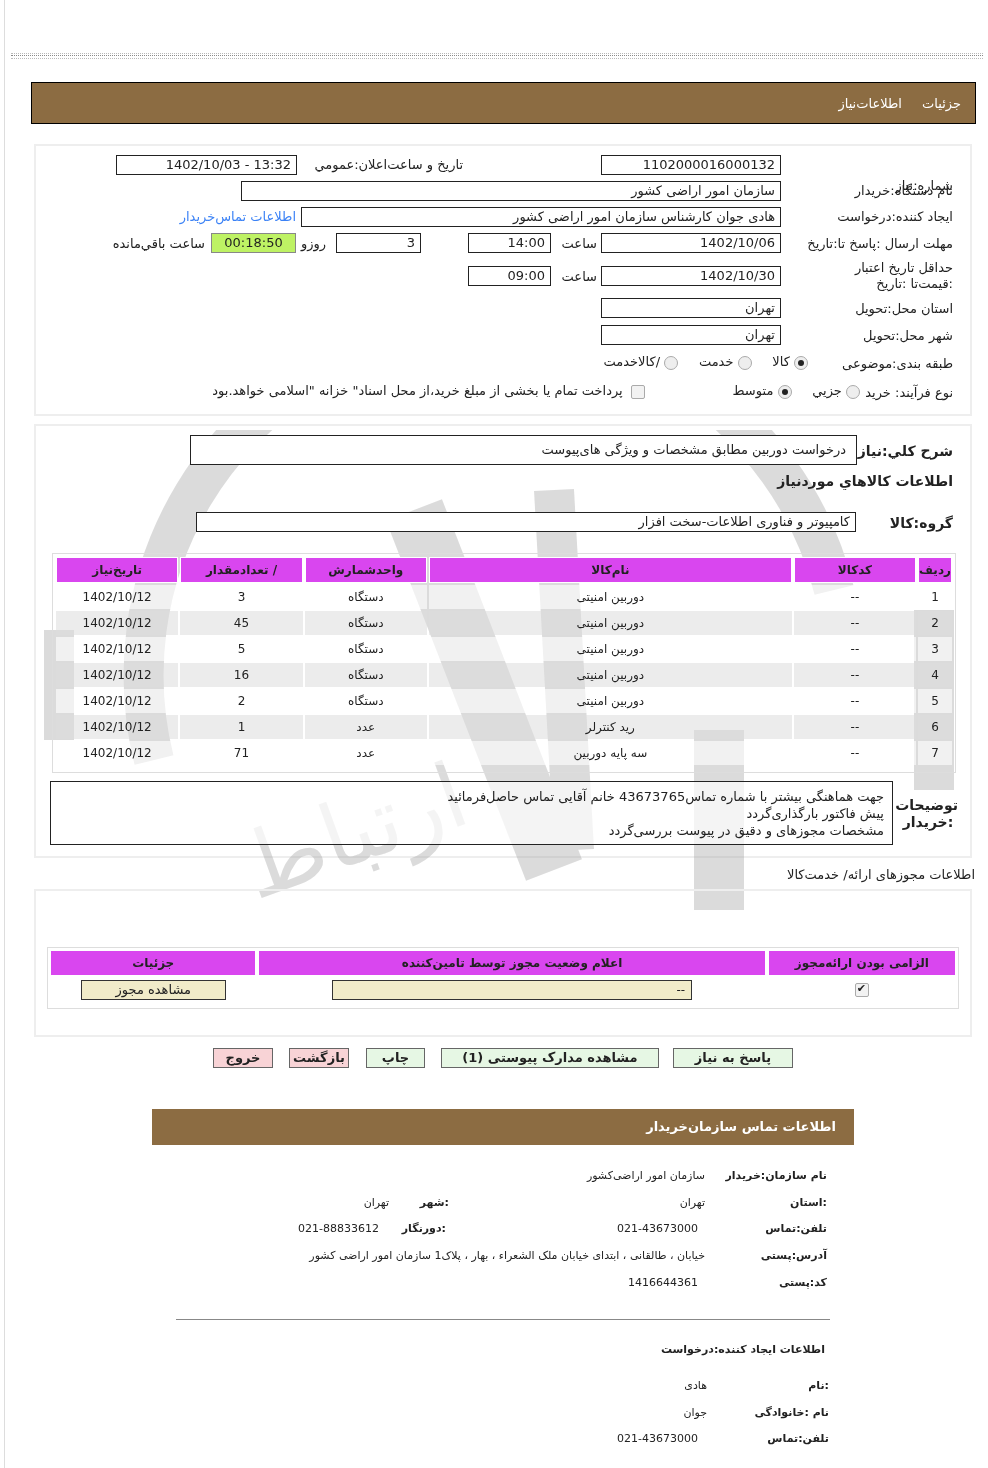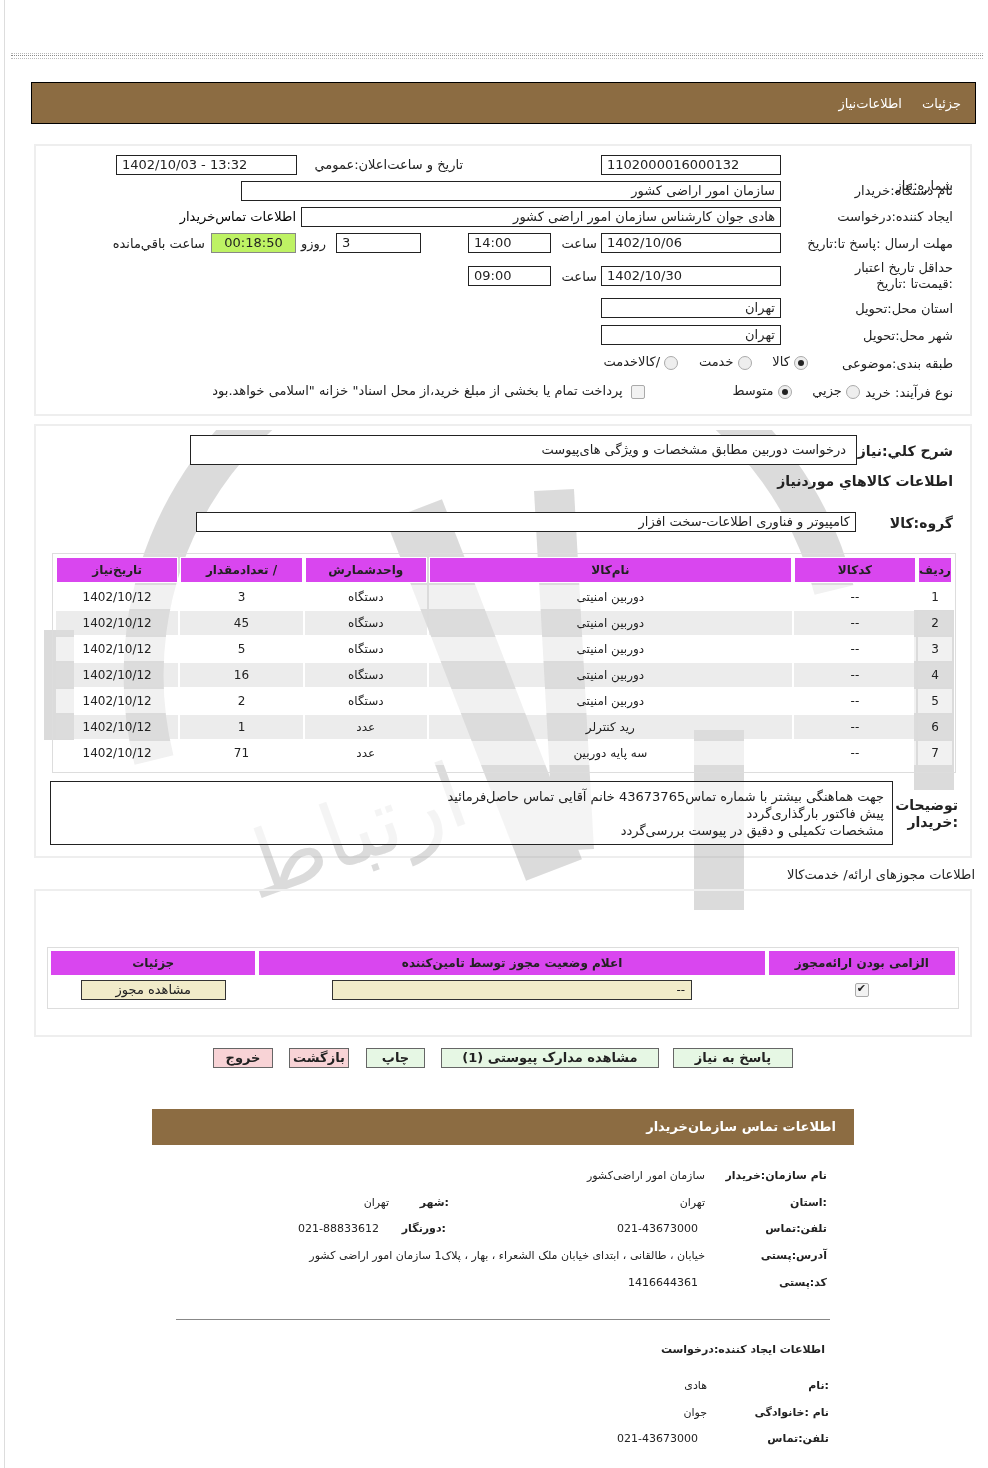--- a/index.html
+++ b/index.html
@@ -14,32 +14,32 @@
     .rtl { direction: rtl; }
 
     .brown-bar { background: #8c6c42; color: #fff; }
     .title-bar { left: 31px; top: 82px; width: 945px; height: 42px; border: 1px solid #000; }
     .title-bar .crumbs { position: absolute; right: 14px; top: 13px; font-size: 13px; direction: rtl; }
     .title-bar .crumbs span { margin-left: 16px; }
 
     .panel { border: 2px solid #eee; background: transparent; }
     .field { position: absolute; border: 1px solid #222; background: #fff; height: 20px; font-size: 13px;
       padding: 0 5px; line-height: 18px; direction: rtl; white-space: nowrap; overflow: hidden; }
-    .field.ltrnum { text-align: left; direction: ltr; }
+    .field.ltrnum { text-align: right; direction: ltr; }
     .label { position: absolute; direction: rtl; font-size: 13px; white-space: nowrap; }
     .timer { position: absolute; background: #bef264; border: 1px solid #888; height: 20px; font-size: 13px; text-align: center; line-height: 18px; }
-    .link { color: #000000; }
+    .link { color: #3b82f6; }
 
     .radio { display: inline-block; width: 14px; height: 14px; border-radius: 50%; border: 1px solid #aaa;
       background: #eee; vertical-align: middle; position: relative; }
     .radio.on::after { content: ""; position: absolute; left: 3px; top: 3px; width: 6px; height: 6px; border-radius: 50%; background: #222; }
     .chk { display: inline-block; width: 14px; height: 14px; border: 1px solid #aaa; border-radius: 2px; background: #f2f2f2; vertical-align: middle; position: relative; }
     .chk.on::after { content: "✔"; position: absolute; left: 1px; top: -2px; font-size: 11px; color: #222; }
 
-    .bold { font-weight: bold; }
+    .bold { font-weight: bold; text-align: center; }
 
     table.grid { border-collapse: separate; border-spacing: 2px; position: absolute; }
     table.grid th { background: #d946ef; color: #222; font-weight: bold; font-size: 12px; height: 26px; text-align: center; border: 1px solid #fff; }
     table.grid td { height: 24px; font-size: 12px; text-align: center; }
     table.grid tr.odd td { background: rgba(255,255,255,0.6); }
     table.grid tr.even td { background: rgba(220,220,220,0.55); }
 
     .watermark { position: absolute; opacity: 0.35; pointer-events: none; }
 
     .btn { position: absolute; height: 20px; font-size: 13px; text-align: center; line-height: 18px; border: 1px solid #666; cursor: pointer; font-weight: bold; }
@@ -205,21 +205,21 @@
       <td>71</td>
       <td>1402/10/12</td>
     </tr>
   </tbody>
 </table>
 
 <span class="label bold" style="right:30px; top:797px; width:60px; white-space:normal; line-height:17px; font-size:14px;">توضیحات :خریدار</span>
 <div class="abs rtl" style="left:50px; top:781px; width:843px; height:64px; border:1px solid #222; background:rgba(255,255,255,0.7); padding:6px 8px; font-size:13px; line-height:17px;">
   <div>جهت هماهنگی بیشتر با شماره تماس43673765 خانم آقایی تماس حاصل‌فرمائید</div>
   <div>پیش فاکتور بارگذاری‌گردد</div>
-  <div>مشخصات تکمیلی و دقیق در پیوست بررسی‌گردد</div>
+  <div>مشخصات مجوزهای و دقیق در پیوست بررسی‌گردد</div>
 </div>
 
 <span class="label" style="right:13px; top:867px;">اطلاعات مجوزهای ارائه/ خدمت‌کالا</span>
 <div class="abs panel" style="left:34px; top:889px; width:938px; height:148px;"></div>
 <div class="abs" style="left:47px; top:947px; width:912px; height:62px; border:1px solid #ddd;"></div>
 <table class="grid rtl" style="left:48px; top:948px; width:910px;">
   <thead>
     <tr>
       <th style="width:188px;">الزامی بودن  ارائه‌مجوز</th>
       <th style="width:506px;">اعلام وضعیت مجوز توسط تامین‌کننده</th>

